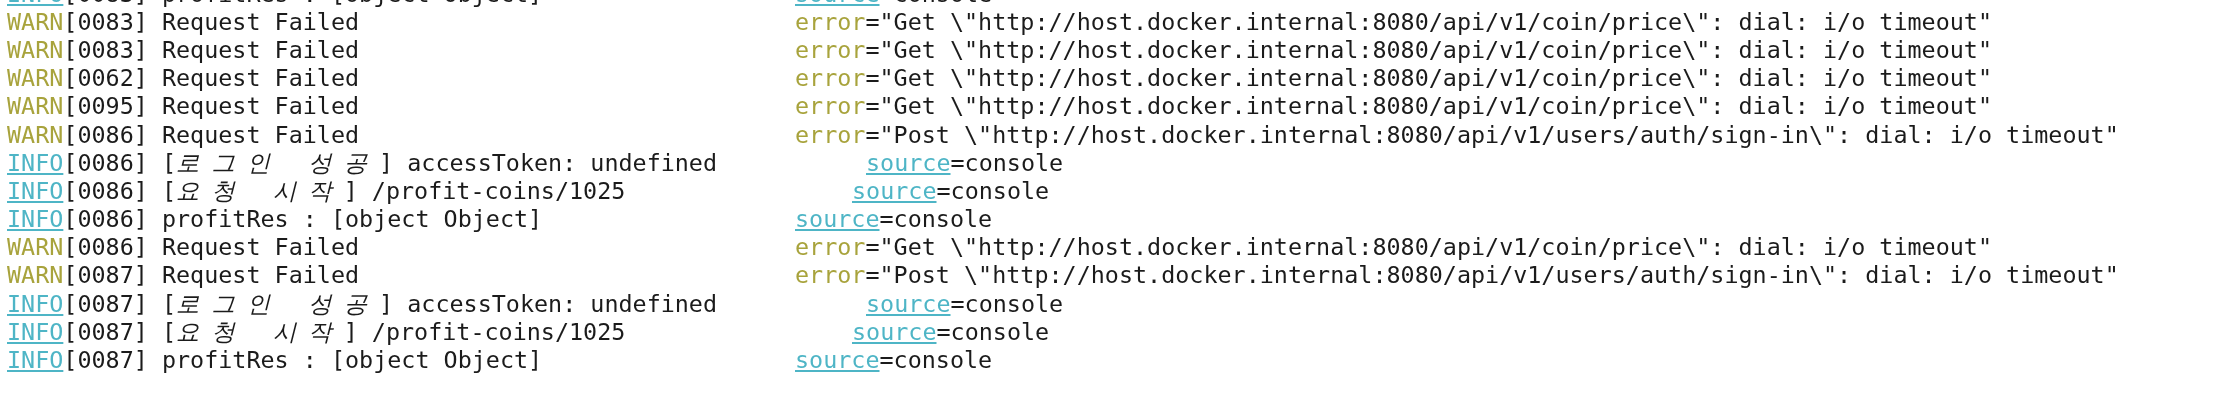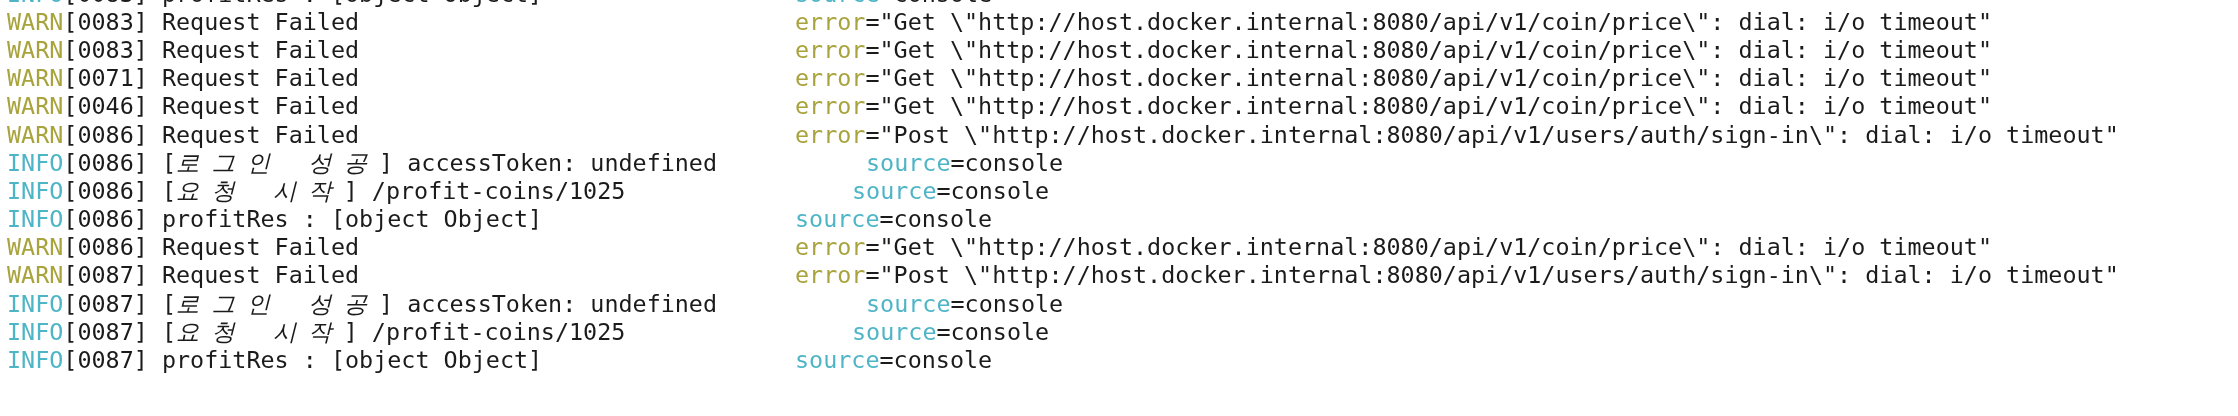--- a/index.html
+++ b/index.html
@@ -26,38 +26,38 @@
   }
   .line {
     position: relative;
     height: 28.17px;
     line-height: 28.17px;
     padding-left: 7px;
     white-space: pre;
   }
   .line span { white-space: pre; }
   .lvl-warn { color: var(--warn, #a8a33c); }
-  .lvl-info { color: var(--info, #4eb5c6); }
+  .lvl-info { color: var(--info, #4eb5c6); text-decoration: underline; }
   .kr { letter-spacing: 12px; font-style: italic; }
   .field {
     position: absolute;
     top: 0;
     white-space: pre;
   }
 </style>
 </head>
 <body>
 
 <div class="terminal">
   <div class="log">
       <div class="line"><span class="lvl lvl-info">INFO</span><span class="tag">[0083]</span><span class="msg-pre"> profitRes : [object Object]</span><span class="kr"></span><span class="msg-post"></span><span class="field" style="left: 795px;"><span class="key lvl-info">source</span><span class="val">=console</span></span></div>
       <div class="line"><span class="lvl lvl-warn">WARN</span><span class="tag">[0083]</span><span class="msg-pre"> Request Failed</span><span class="kr"></span><span class="msg-post"></span><span class="field" style="left: 795px;"><span class="key lvl-warn">error</span><span class="val">="Get \"http://host.docker.internal:8080/api/v1/coin/price\": dial: i/o timeout"</span></span></div>
       <div class="line"><span class="lvl lvl-warn">WARN</span><span class="tag">[0083]</span><span class="msg-pre"> Request Failed</span><span class="kr"></span><span class="msg-post"></span><span class="field" style="left: 795px;"><span class="key lvl-warn">error</span><span class="val">="Get \"http://host.docker.internal:8080/api/v1/coin/price\": dial: i/o timeout"</span></span></div>
-      <div class="line"><span class="lvl lvl-warn">WARN</span><span class="tag">[0071]</span><span class="msg-pre"> Request Failed</span><span class="kr"></span><span class="msg-post"></span><span class="field" style="left: 795px;"><span class="key lvl-warn">error</span><span class="val">="Get \"http://host.docker.internal:8080/api/v1/coin/price\": dial: i/o timeout"</span></span></div>
-      <div class="line"><span class="lvl lvl-warn">WARN</span><span class="tag">[0046]</span><span class="msg-pre"> Request Failed</span><span class="kr"></span><span class="msg-post"></span><span class="field" style="left: 795px;"><span class="key lvl-warn">error</span><span class="val">="Get \"http://host.docker.internal:8080/api/v1/coin/price\": dial: i/o timeout"</span></span></div>
+      <div class="line"><span class="lvl lvl-warn">WARN</span><span class="tag">[0062]</span><span class="msg-pre"> Request Failed</span><span class="kr"></span><span class="msg-post"></span><span class="field" style="left: 795px;"><span class="key lvl-warn">error</span><span class="val">="Get \"http://host.docker.internal:8080/api/v1/coin/price\": dial: i/o timeout"</span></span></div>
+      <div class="line"><span class="lvl lvl-warn">WARN</span><span class="tag">[0095]</span><span class="msg-pre"> Request Failed</span><span class="kr"></span><span class="msg-post"></span><span class="field" style="left: 795px;"><span class="key lvl-warn">error</span><span class="val">="Get \"http://host.docker.internal:8080/api/v1/coin/price\": dial: i/o timeout"</span></span></div>
       <div class="line"><span class="lvl lvl-warn">WARN</span><span class="tag">[0086]</span><span class="msg-pre"> Request Failed</span><span class="kr"></span><span class="msg-post"></span><span class="field" style="left: 795px;"><span class="key lvl-warn">error</span><span class="val">="Post \"http://host.docker.internal:8080/api/v1/users/auth/sign-in\": dial: i/o timeout"</span></span></div>
       <div class="line"><span class="lvl lvl-info">INFO</span><span class="tag">[0086]</span><span class="msg-pre"> [</span><span class="kr">로그인 성공</span><span class="msg-post">] accessToken: undefined</span><span class="field" style="left: 866px;"><span class="key lvl-info">source</span><span class="val">=console</span></span></div>
       <div class="line"><span class="lvl lvl-info">INFO</span><span class="tag">[0086]</span><span class="msg-pre"> [</span><span class="kr">요청 시작</span><span class="msg-post">] /profit-coins/1025</span><span class="field" style="left: 852px;"><span class="key lvl-info">source</span><span class="val">=console</span></span></div>
       <div class="line"><span class="lvl lvl-info">INFO</span><span class="tag">[0086]</span><span class="msg-pre"> profitRes : [object Object]</span><span class="kr"></span><span class="msg-post"></span><span class="field" style="left: 795px;"><span class="key lvl-info">source</span><span class="val">=console</span></span></div>
       <div class="line"><span class="lvl lvl-warn">WARN</span><span class="tag">[0086]</span><span class="msg-pre"> Request Failed</span><span class="kr"></span><span class="msg-post"></span><span class="field" style="left: 795px;"><span class="key lvl-warn">error</span><span class="val">="Get \"http://host.docker.internal:8080/api/v1/coin/price\": dial: i/o timeout"</span></span></div>
       <div class="line"><span class="lvl lvl-warn">WARN</span><span class="tag">[0087]</span><span class="msg-pre"> Request Failed</span><span class="kr"></span><span class="msg-post"></span><span class="field" style="left: 795px;"><span class="key lvl-warn">error</span><span class="val">="Post \"http://host.docker.internal:8080/api/v1/users/auth/sign-in\": dial: i/o timeout"</span></span></div>
       <div class="line"><span class="lvl lvl-info">INFO</span><span class="tag">[0087]</span><span class="msg-pre"> [</span><span class="kr">로그인 성공</span><span class="msg-post">] accessToken: undefined</span><span class="field" style="left: 866px;"><span class="key lvl-info">source</span><span class="val">=console</span></span></div>
       <div class="line"><span class="lvl lvl-info">INFO</span><span class="tag">[0087]</span><span class="msg-pre"> [</span><span class="kr">요청 시작</span><span class="msg-post">] /profit-coins/1025</span><span class="field" style="left: 852px;"><span class="key lvl-info">source</span><span class="val">=console</span></span></div>
       <div class="line"><span class="lvl lvl-info">INFO</span><span class="tag">[0087]</span><span class="msg-pre"> profitRes : [object Object]</span><span class="kr"></span><span class="msg-post"></span><span class="field" style="left: 795px;"><span class="key lvl-info">source</span><span class="val">=console</span></span></div>
     </div>

